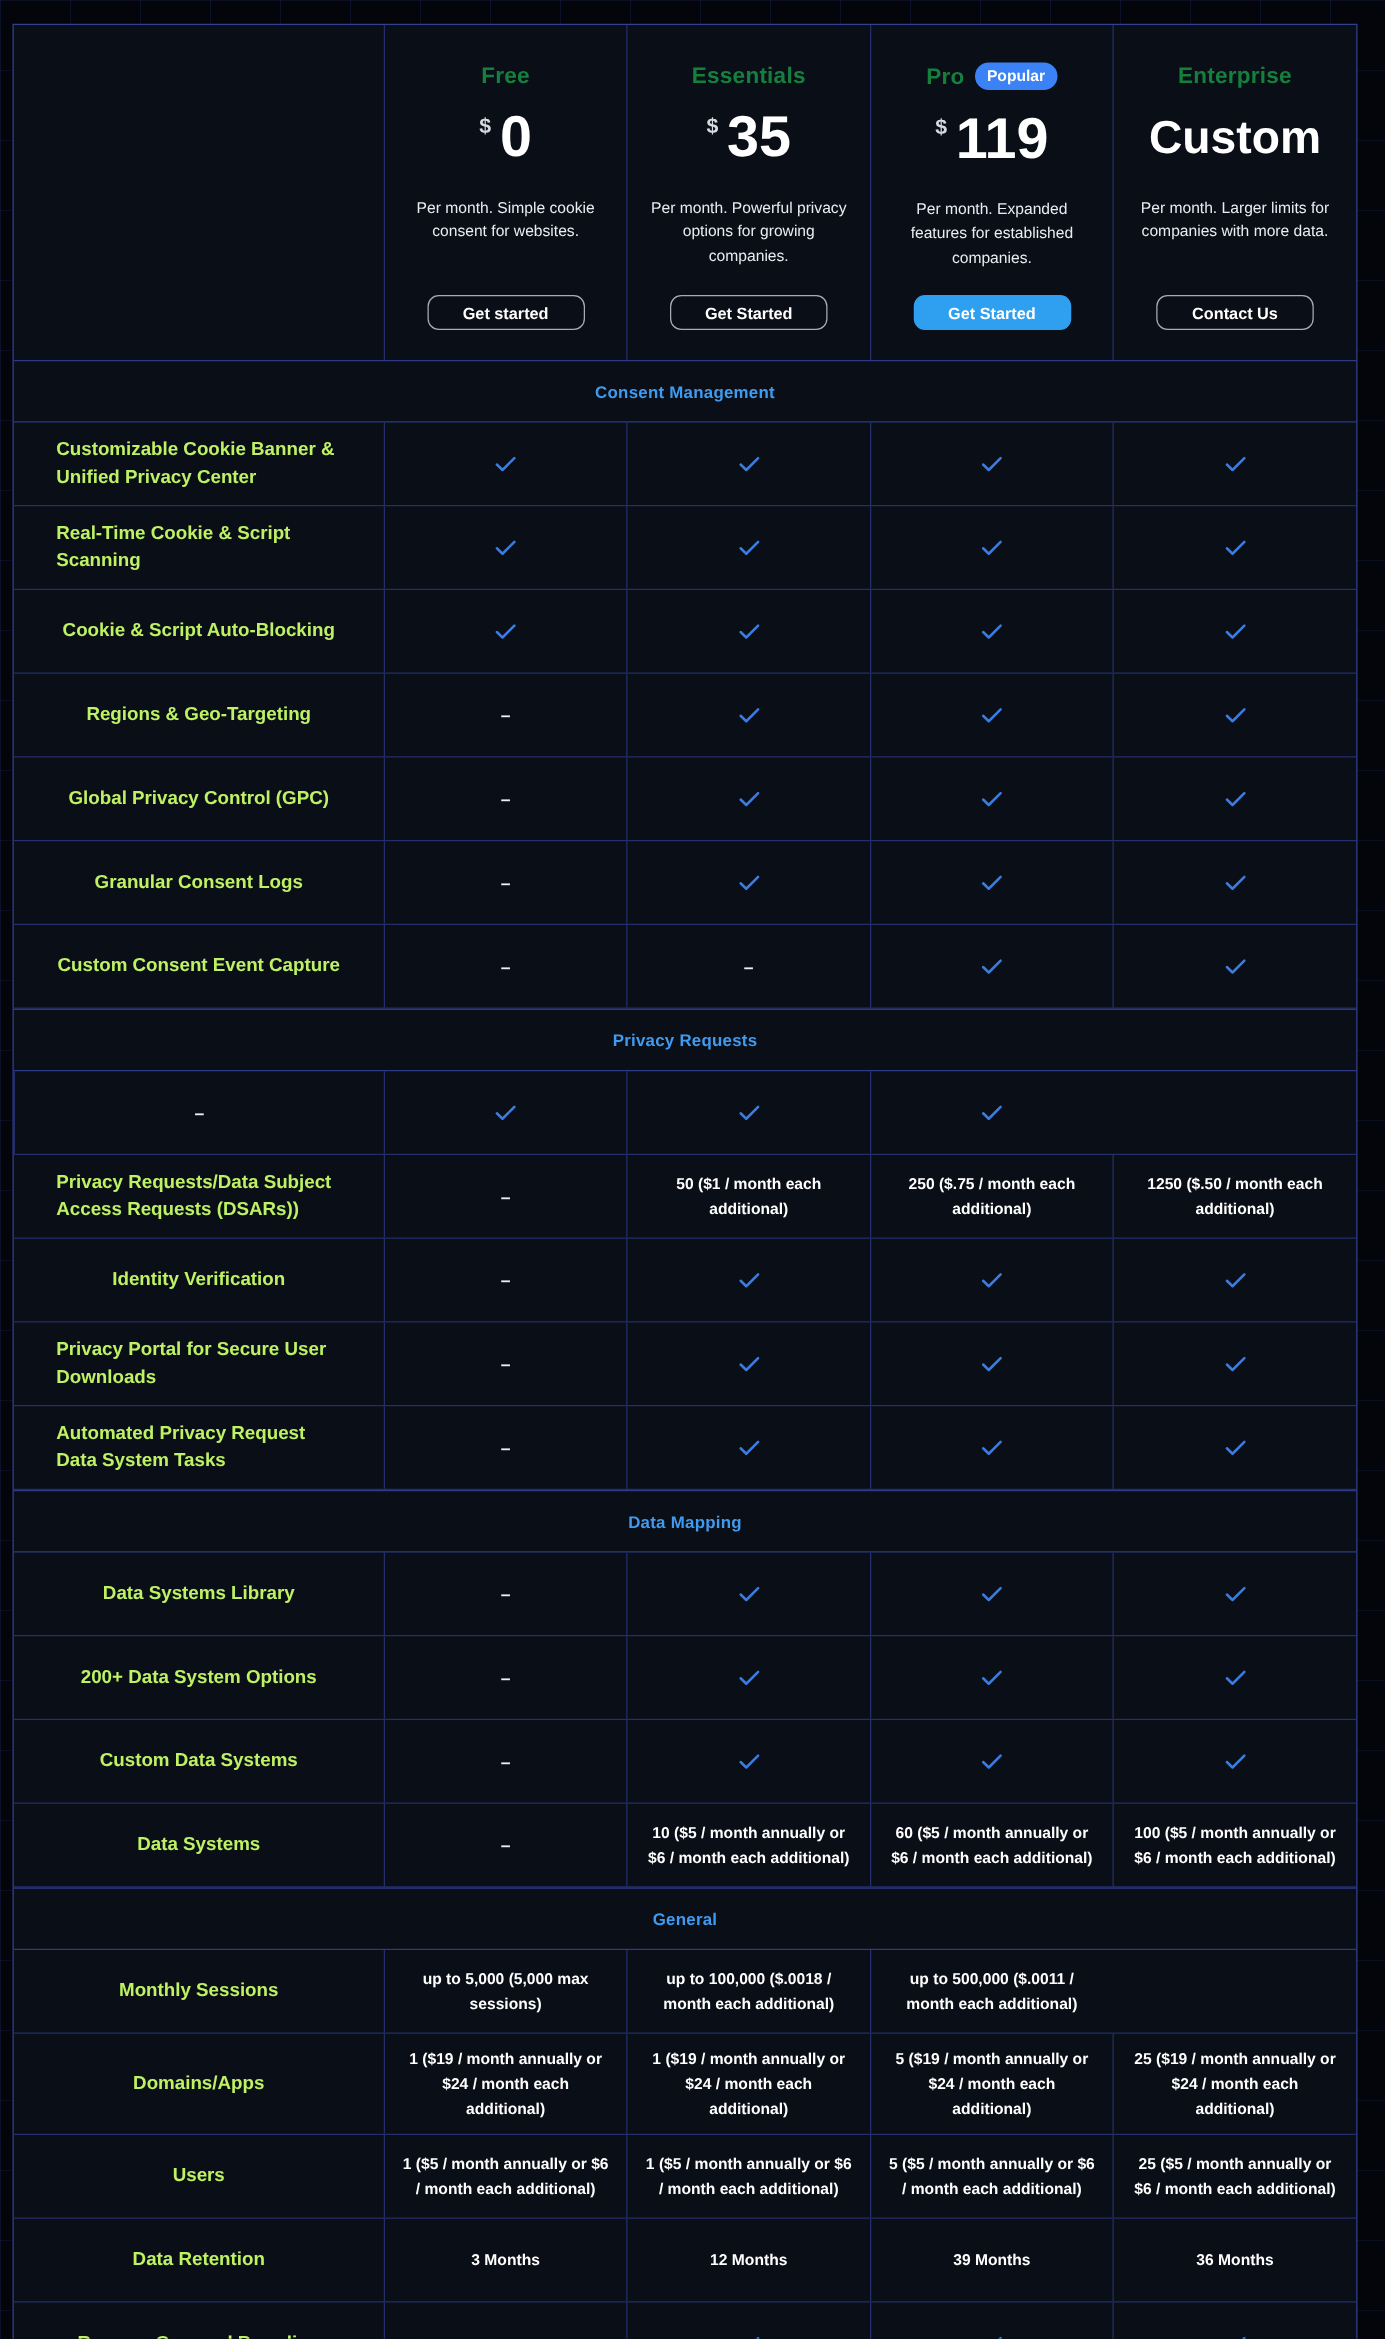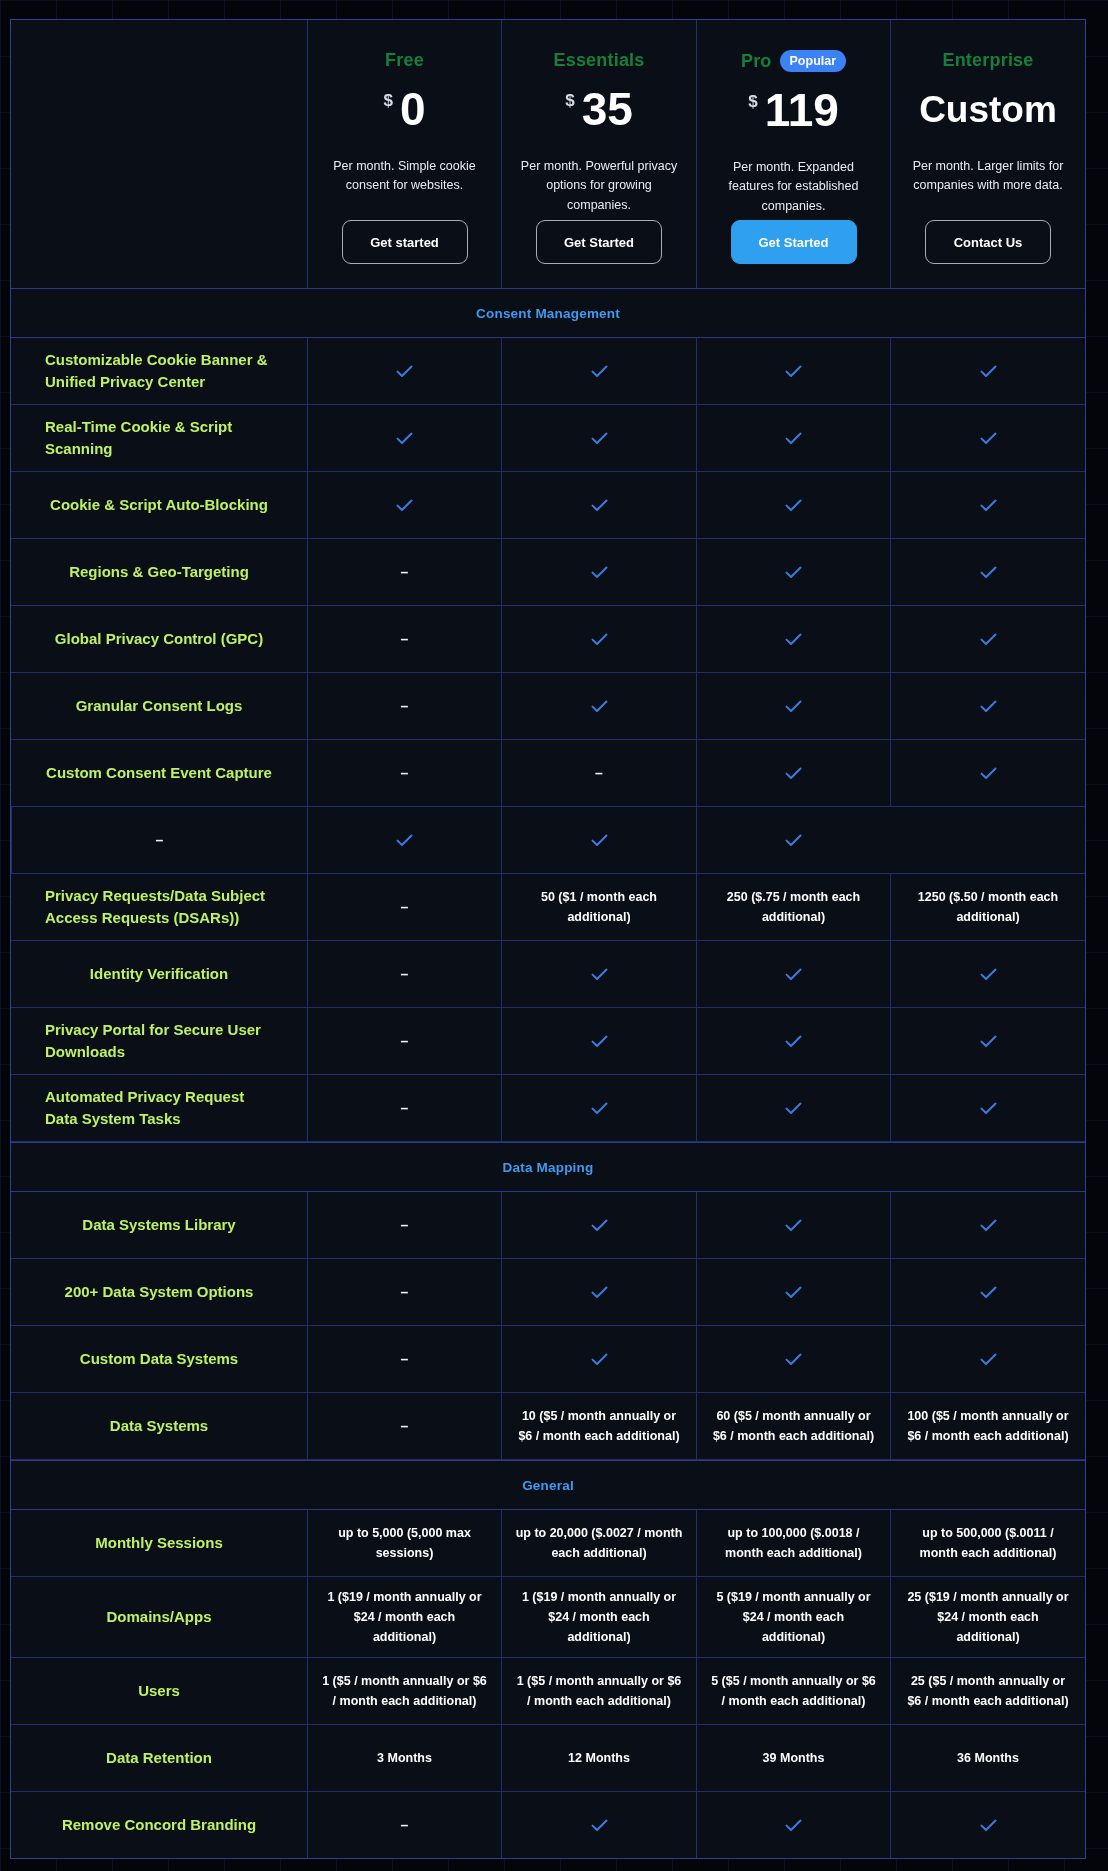--- a/index.html
+++ b/index.html
@@ -26,21 +26,21 @@
   .corner-cell{background:transparent;}
   .plan-name-row{display:flex;align-items:center;gap:8px;justify-content:center;}
   .plan-name{color:#15803d;font-size:18px;font-weight:700;letter-spacing:.2px;}
   .popular-badge{background:#3b82f6;color:#fff;font-size:12.5px;font-weight:700;padding:4px 10px;border-radius:14px;}
   .price-row{margin-top:14px;display:flex;align-items:flex-start;justify-content:center;min-height:58px;}
   .currency{font-size:17px;font-weight:600;color:#d5d9e0;margin-top:6px;margin-right:7px;}
   .price{font-size:46px;font-weight:600;color:#fff;line-height:1.05;}
   .plan-col.custom-price .price{font-size:37px;margin-top:6px;}
   .plan-desc{margin-top:14px;font-size:12.5px;line-height:1.55;color:#e9ecf1;font-weight:500;max-width:172px;}
   .cta-button{
-    margin-top:auto;min-width:126px;height:44px;border-radius:9px;
+    margin-top:auto;min-width:126px;height:28px;border-radius:9px;
     background:transparent;border:1px solid #a6adb8;color:#fff;
     font-family:"Liberation Sans",sans-serif;font-size:13px;font-weight:700;
     display:flex;align-items:center;justify-content:center;cursor:pointer;padding:0 20px;
   }
   .cta-button.primary{background:#2f9ff0;border-color:#2f9ff0;}
   
   .section-band{
     min-height:48px;display:flex;align-items:center;justify-content:center;
     border-bottom:1px solid #2c3a85;border-top:1px solid #2c3a85;
   }
@@ -320,20 +320,23 @@
         </div>
         <div class="value-cell">
           <span class="check-icon">
             <svg width="17" height="13" viewBox="0 0 17 13">
               <path d="M1.5 6.6 L6 11 L15.5 1.5" fill="none" stroke="#3b7ce0" stroke-width="2" stroke-linecap="round" stroke-linejoin="round"></path>
             </svg>
           </span>
         </div>
       </div>
 
+  <div class="section-band">
+    <span class="section-title">Privacy Requests</span>
+  </div>
 
   <div class="grid-row feature-row">
   <div class="value-cell">
           <span class="dash-glyph">–</span>
         </div>
         <div class="value-cell">
           <span class="check-icon">
             <svg width="17" height="13" viewBox="0 0 17 13">
               <path d="M1.5 6.6 L6 11 L15.5 1.5" fill="none" stroke="#3b7ce0" stroke-width="2" stroke-linecap="round" stroke-linejoin="round"></path>
             </svg>
@@ -547,21 +550,20 @@
         <div class="value-cell">100 ($5 / month annually or $6 / month each additional)</div>
       </div>
 
   <div class="section-band">
     <span class="section-title">General</span>
   </div>
 
   <div class="grid-row feature-row">
     <div class="feature-label-cell">Monthly Sessions</div>
   <div class="value-cell">up to 5,000 (5,000 max sessions)</div>
-        <div class="value-cell">up to 20,000 ($.0027 / month each additional)</div>
         <div class="value-cell">up to 100,000 ($.0018 / month each additional)</div>
         <div class="value-cell">up to 500,000 ($.0011 / month each additional)</div>
       </div>
 
   <div class="grid-row feature-row">
     <div class="feature-label-cell">Domains/Apps</div>
   <div class="value-cell">1 ($19 / month annually or $24 / month each additional)</div>
         <div class="value-cell">1 ($19 / month annually or $24 / month each additional)</div>
         <div class="value-cell">5 ($19 / month annually or $24 / month each additional)</div>
         <div class="value-cell">25 ($19 / month annually or $24 / month each additional)</div>

